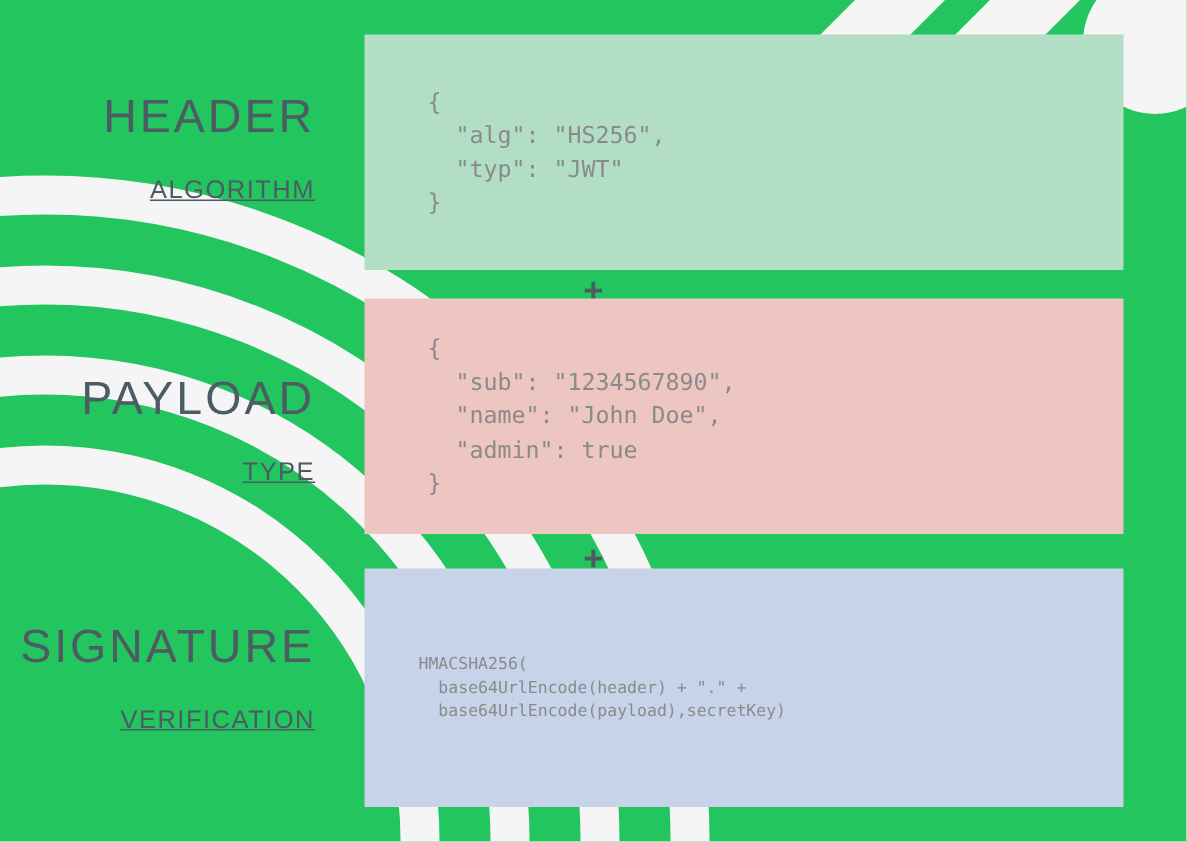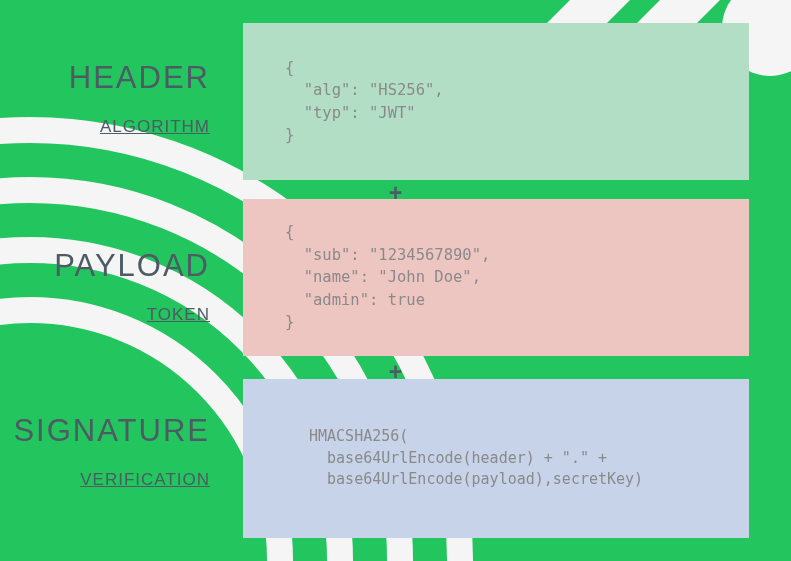--- a/index.html
+++ b/index.html
@@ -72,21 +72,21 @@
   .code {
     font-family: "DejaVu Sans Mono", monospace;
     font-size: 15.5px;
     line-height: 1.45;
     color: #8a8a8a;
     white-space: pre;
     margin: 0;
   }
   #panel-header .code    { padding-left: 42px; }
   #panel-payload .code   { padding-left: 42px; }
-  #panel-signature .code { padding-left: 66px; font-size: 15px; }
+  #panel-signature .code { padding-left: 36px; font-size: 11px; }
 
   
   .plus {
     position: absolute;
     left: 0;
     width: 791px;
     text-align: center;
     color: #4d5b63;
     font-size: 23px;
     font-weight: 700;
@@ -128,21 +128,21 @@
   "alg": "HS256",
   "typ": "JWT"
 }</pre>
   </div>
 
   <div class="plus" id="plus-1">+</div>
 
   <div class="label-group" id="label-payload">
     <div class="label-title">PAYLOAD</div>
     <div class="label-sub">
-      <div>TOKEN</div>
+      <div>TYPE</div>
     </div>
   </div>
 
   <div class="panel" id="panel-payload">
     <pre class="code">{
   "sub": "1234567890",
   "name": "John Doe",
   "admin": true
 }</pre>
   </div>

